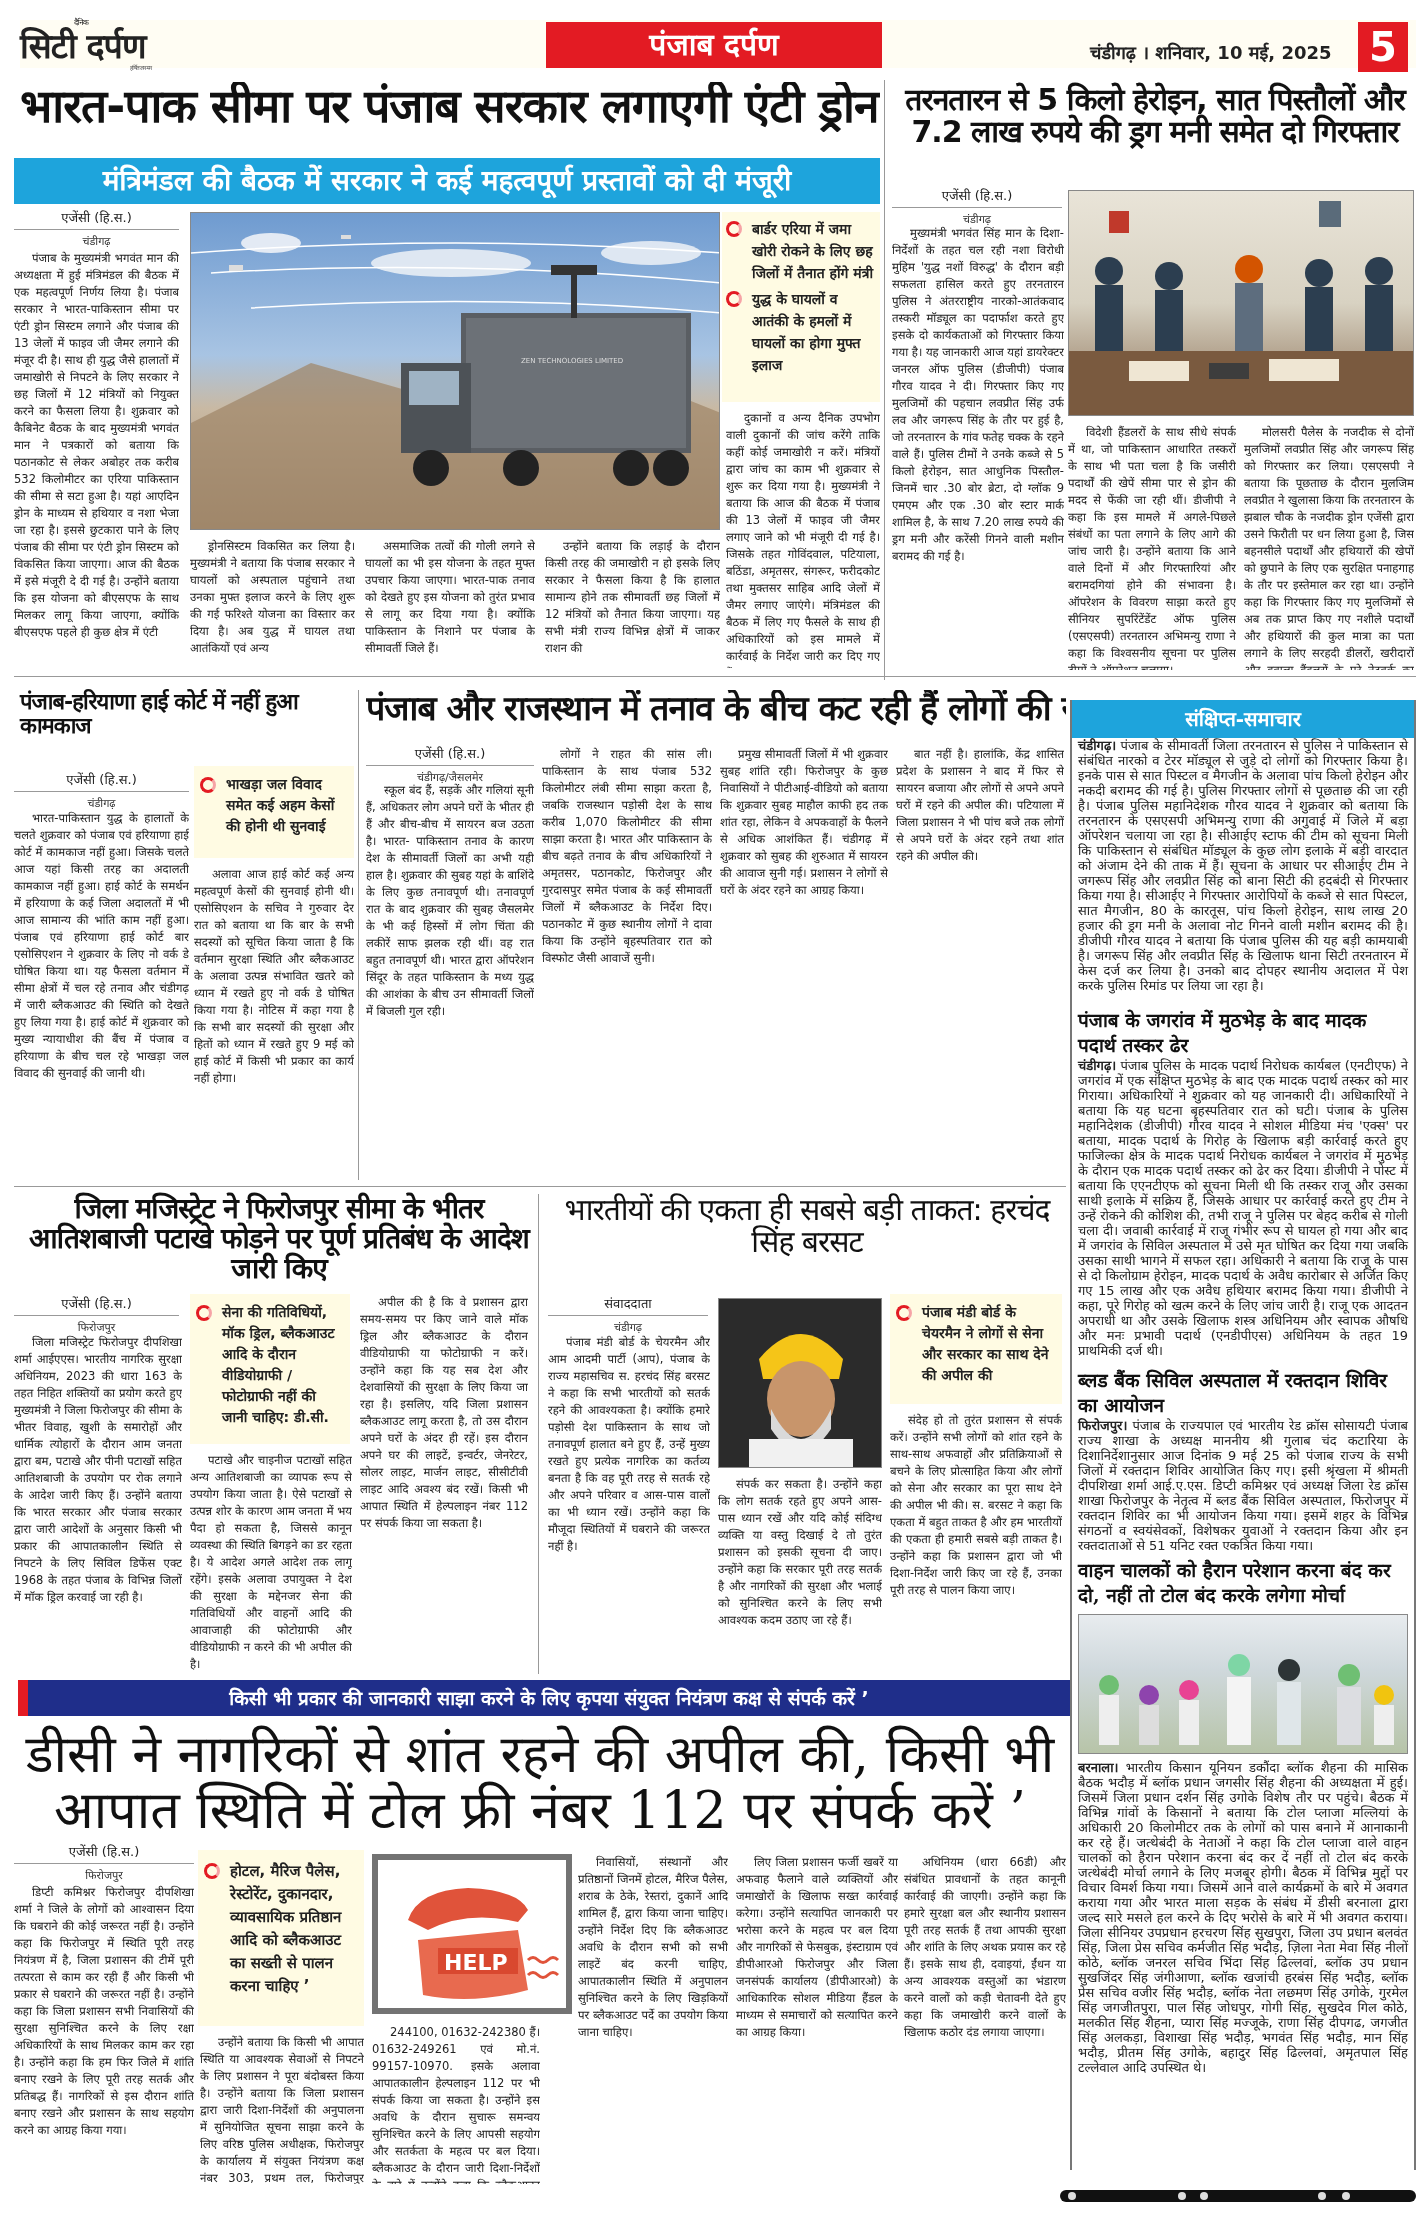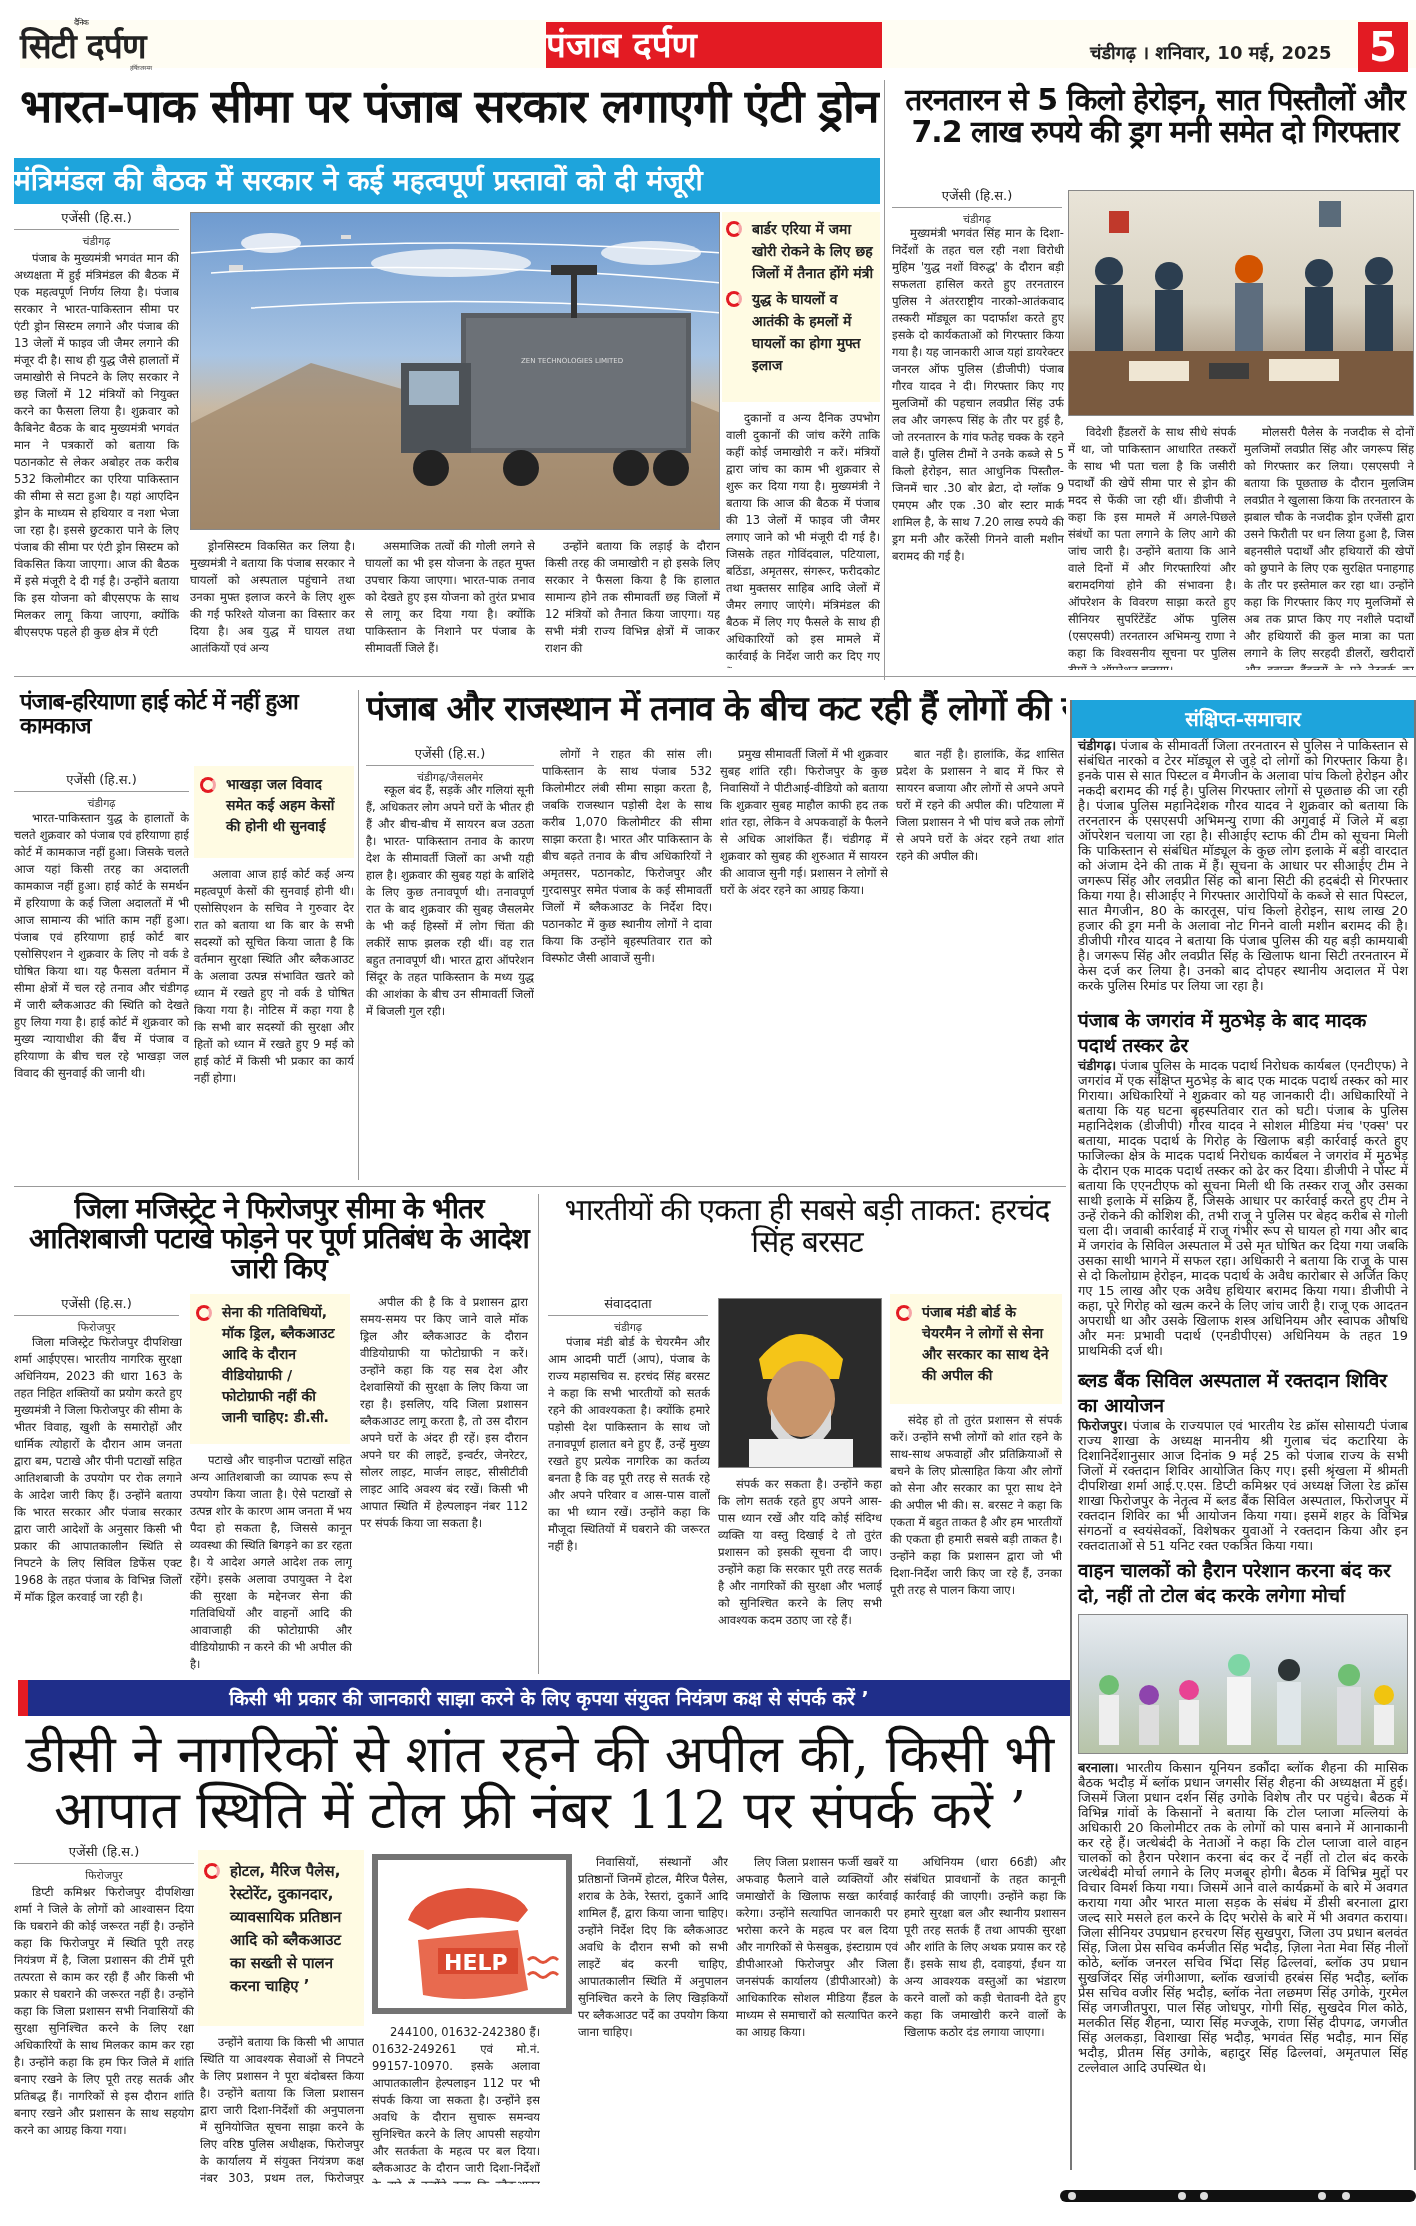--- a/index.html
+++ b/index.html
@@ -3,25 +3,25 @@
 <meta charset="utf-8">
 <style>
 *{box-sizing:border-box;margin:0;padding:0}
 html,body{width:1416px;height:2226px;background:#fff;overflow:hidden}
 body{font-family:"DejaVu Sans","Liberation Sans",sans-serif;color:#222;position:relative}
 .abs{position:absolute}
 .masthead{left:20px;top:20px;width:1396px;height:48px;background:#fffdf3}
 .logo{left:20px;top:22px;font-size:34px;font-weight:bold;color:#222;letter-spacing:-1px;font-family:"DejaVu Sans",sans-serif}
 .logo small{position:absolute;left:54px;top:-6px;font-size:8px;font-weight:normal}
 .logo .tag{position:absolute;left:110px;top:42px;font-size:6px;font-weight:normal;color:#555;white-space:nowrap}
-.section-banner{left:546px;top:22px;width:336px;height:46px;background:#e31b23;color:#fff;font-size:35px;font-weight:bold;text-align:left;line-height:46px}
+.section-banner{left:546px;top:22px;width:336px;height:46px;background:#e31b23;color:#fff;font-size:30px;font-weight:bold;text-align:center;line-height:46px}
 .dateline{left:1090px;top:40px;font-size:18px;font-weight:bold;color:#222;white-space:nowrap}
 .pagenum{left:1358px;top:22px;width:50px;height:50px;background:#e31b23;color:#fff;font-size:40px;font-weight:bold;text-align:center;line-height:50px}
 .h1{font-weight:bold;color:#111;line-height:1.08;letter-spacing:-1px}
-.blue-bar{background:#1ea4dc;color:#fff;font-weight:bold;}
+.blue-bar{background:#1ea4dc;color:#fff;font-weight:bold;text-align:center}
 .byline{font-size:13px;text-align:center;color:#222;border-bottom:1px solid #999;padding-bottom:3px}
 .place{font-size:11px;text-align:center;color:#333;padding-top:3px}
 .col{font-size:11.5px;line-height:17px;color:#222;text-align:justify;overflow:hidden}
 .col p{text-indent:18px}
 .hl{background:#fffbe3;padding:10px 10px;font-size:15px;font-weight:bold;line-height:23px;color:#222}
 .hl li{list-style:none;position:relative;padding-left:26px;margin-bottom:4px}
 .bullet{position:absolute;left:0;top:3px;width:16px;height:16px;border:3px solid #e31b23;border-radius:50%;border-right-color:#f6a3a6}
 .photo{background:#b9c8d6;border:1px solid #888;overflow:hidden}
 .vline{width:1px;background:#999}
 .hline{height:1px;background:#999}

